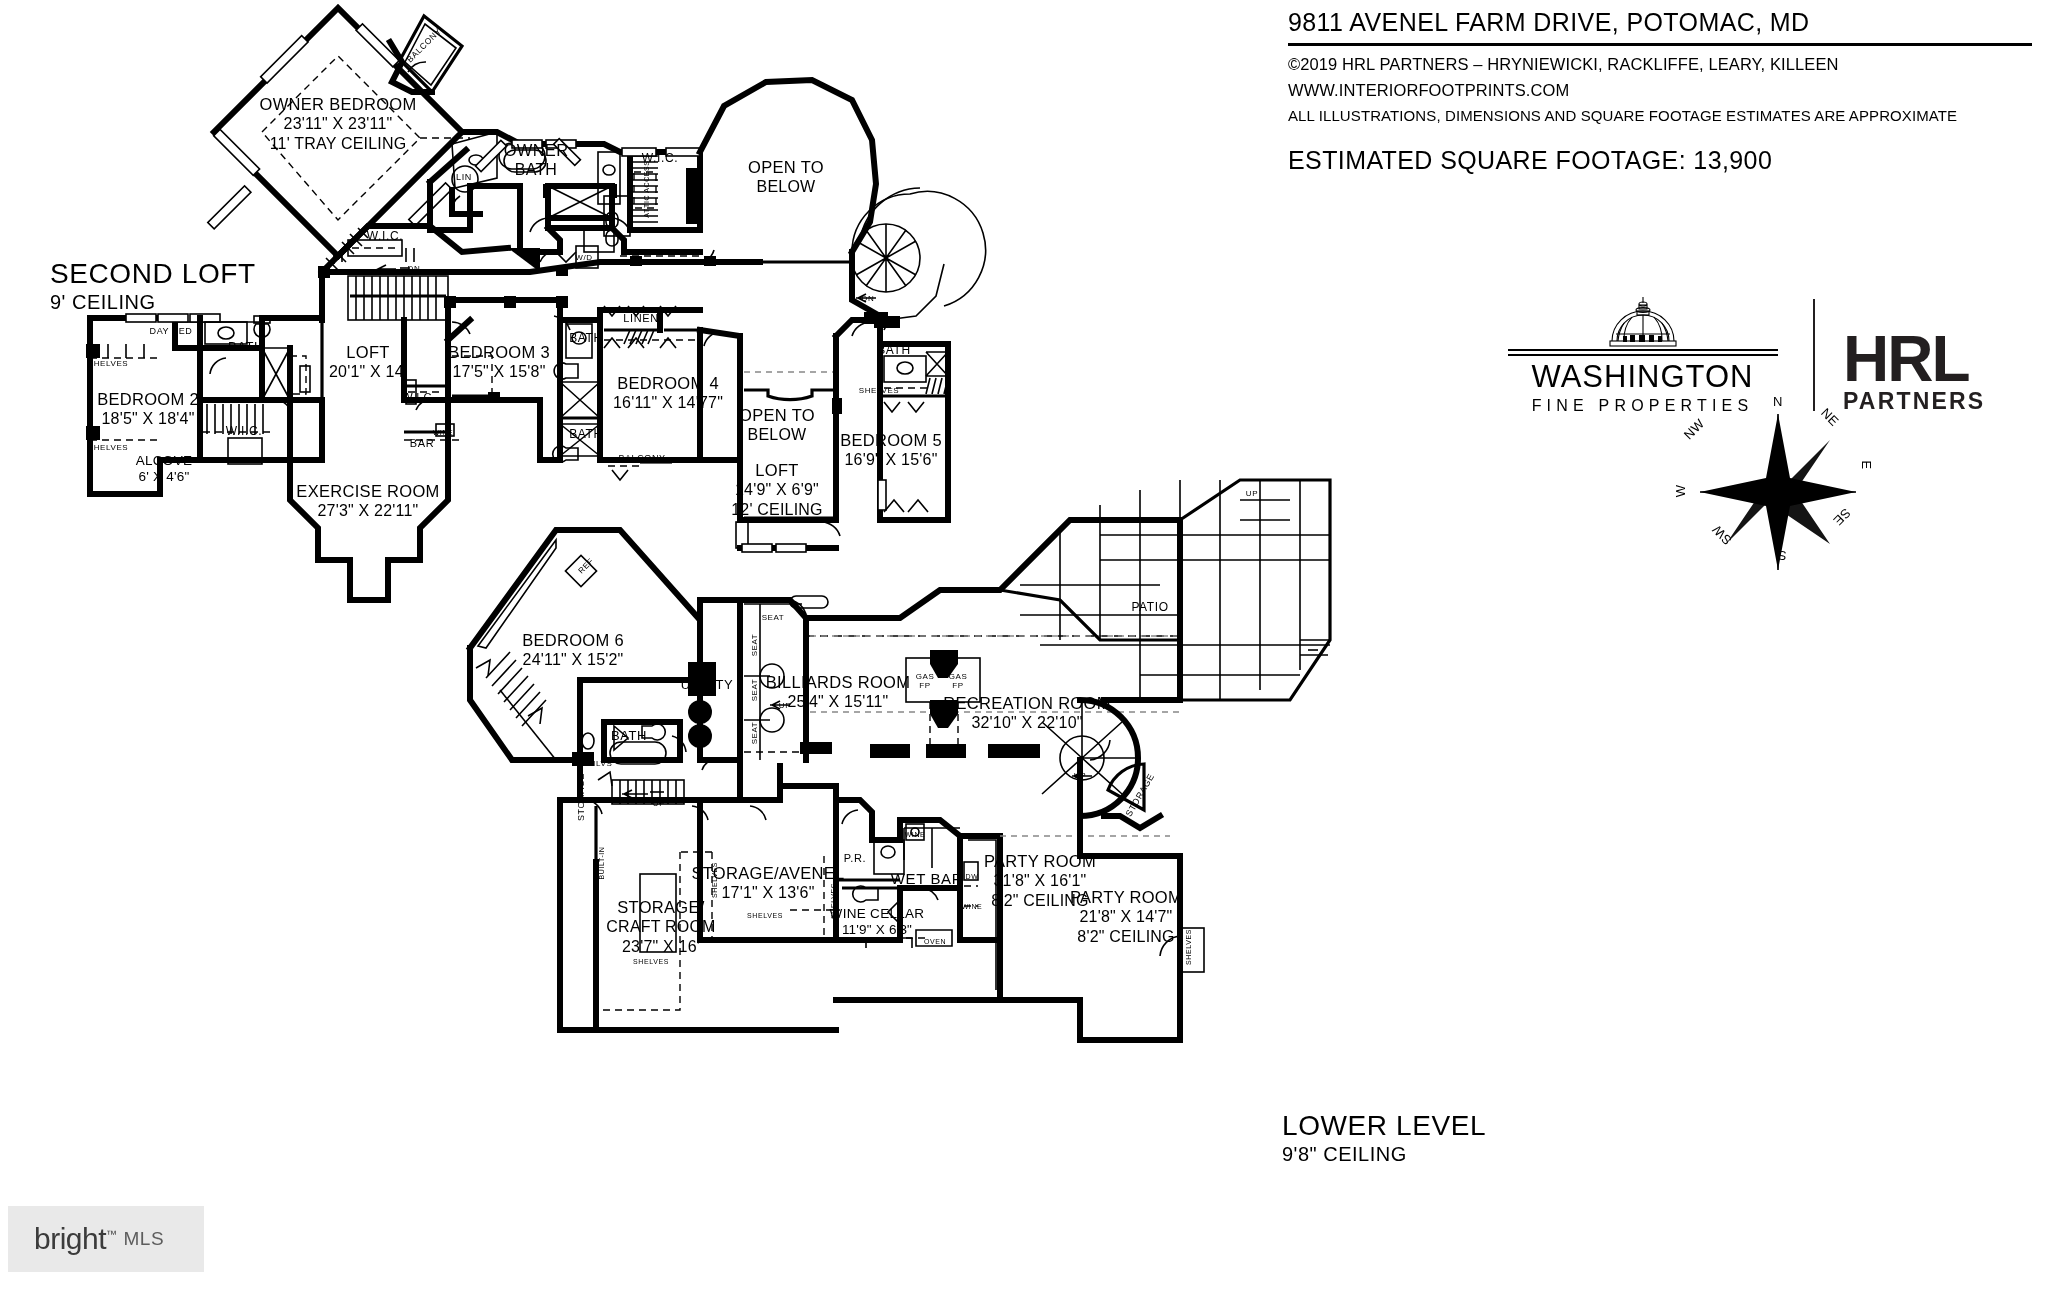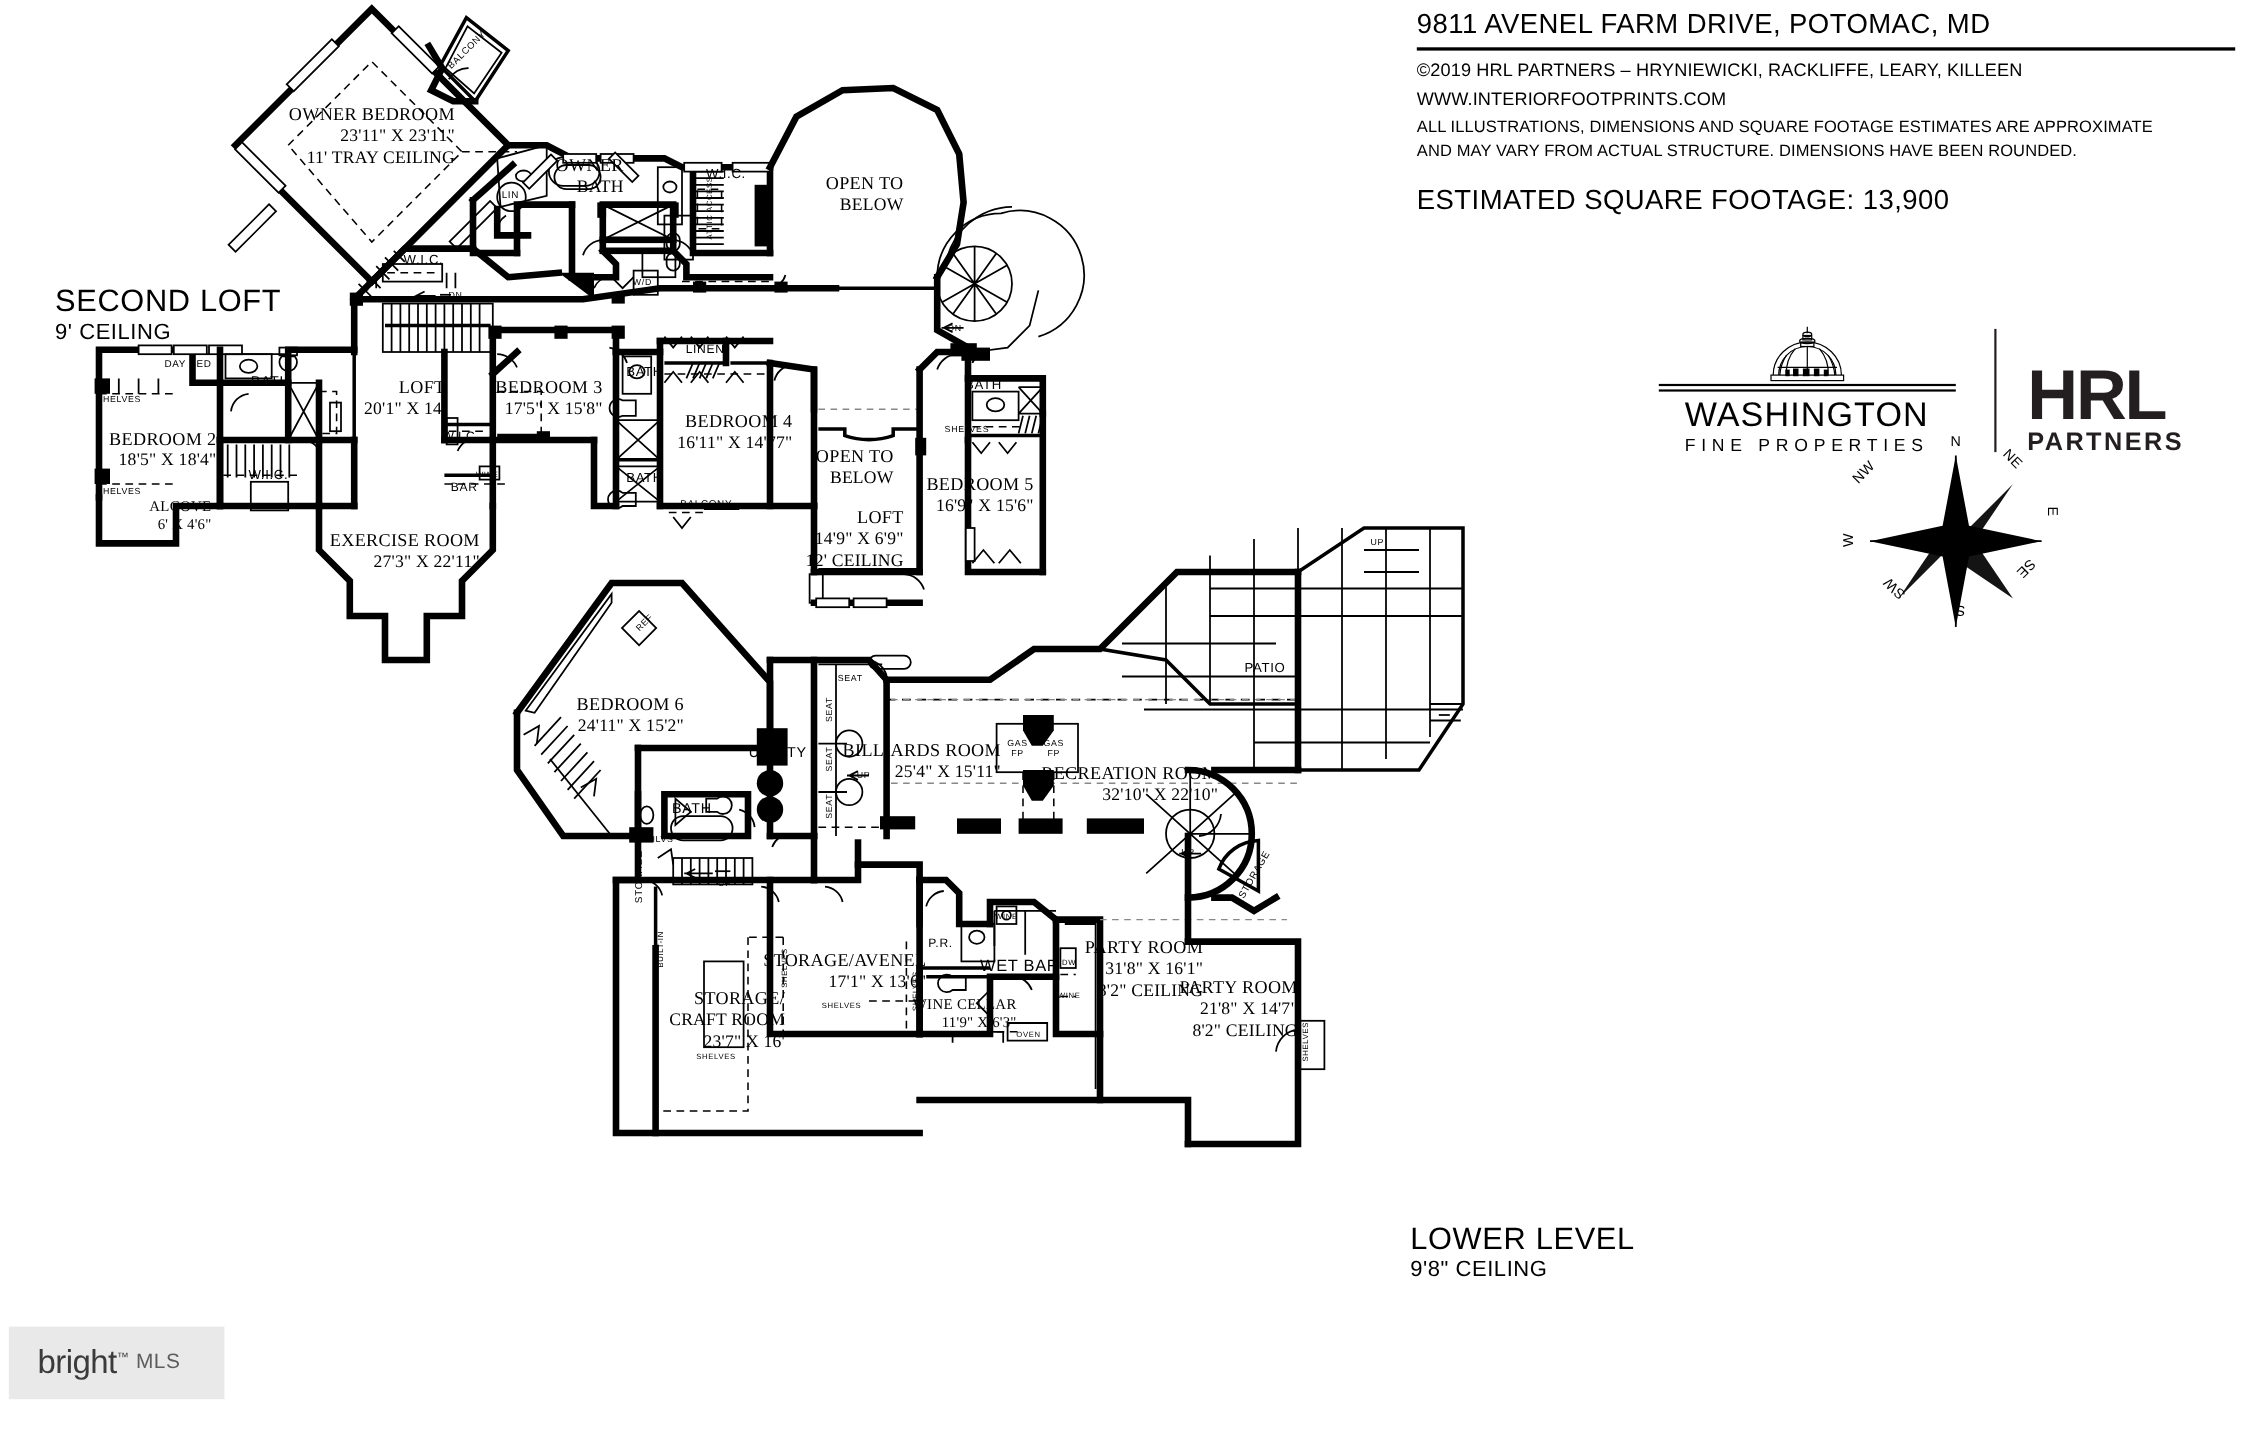--- a/index.html
+++ b/index.html
@@ -29,22 +29,22 @@
   #hrl-sub{font-size:23px;font-weight:bold;letter-spacing:2.2px;color:#231f20;margin-top:3px;}
 
   
   .level-cap{position:absolute;}
   .level-cap .t1{font-size:28px;letter-spacing:.6px;line-height:1.15;}
   .level-cap .t2{font-size:20px;letter-spacing:.5px;line-height:1.25;}
   #cap-second{left:50px;top:258px;}
   #cap-lower{left:1282px;top:1110px;}
 
   
-  .room{position:absolute;text-align:right;line-height:1.22;white-space:nowrap;
-        transform:translate(-50%,-50%);font-family:Liberation Serif, serif;}
+  .room{position:absolute;text-align:center;line-height:1.22;white-space:nowrap;
+        transform:translate(-50%,-50%);}
   .room .n{font-size:16.5px;letter-spacing:.3px;}
   .room .d{font-size:16px;letter-spacing:.2px;}
   .room.sm .n{font-size:13.5px;}
   .room.sm .d{font-size:13.5px;}
   .tiny{position:absolute;font-size:8.5px;letter-spacing:.6px;transform:translate(-50%,-50%);
         white-space:nowrap;text-align:center;}
 
   
   svg.plan{position:absolute;left:0;top:0;width:2048px;height:1306px;overflow:visible;}
   .w  {fill:none;stroke:#000;stroke-width:6;stroke-linecap:square;stroke-linejoin:miter;}
@@ -491,21 +491,20 @@
       <path class="w1" d="M0,-78 L0,78 M-78,0 L78,0" stroke="#fff" stroke-width="1"></path>
     </g>
   </svg>
 
   <div id="header">
     <div id="addr-line">9811 AVENEL FARM DRIVE, POTOMAC, MD</div>
     <div id="addr-rule"></div>
     <div class="hdr-line">©2019 HRL PARTNERS – HRYNIEWICKI, RACKLIFFE, LEARY, KILLEEN</div>
     <div class="hdr-line">WWW.INTERIORFOOTPRINTS.COM</div>
     <div class="hdr-small">ALL ILLUSTRATIONS, DIMENSIONS AND SQUARE FOOTAGE ESTIMATES ARE APPROXIMATE</div>
-    <div class="hdr-small">AND MAY VARY FROM ACTUAL STRUCTURE. DIMENSIONS HAVE BEEN ROUNDED.</div>
     <div id="sqft">ESTIMATED SQUARE FOOTAGE: 13,900</div>
   </div>
 
   <div id="logos">
     <div id="wfp">
       <svg id="dome" viewBox="0 0 110 55">
         <g fill="none" stroke="#000" stroke-width="1.1">
           <path d="M55,3 L55,9"></path>
           <ellipse cx="55" cy="10" rx="4" ry="2"></ellipse>
           <rect x="51" y="11" width="8" height="4"></rect>

